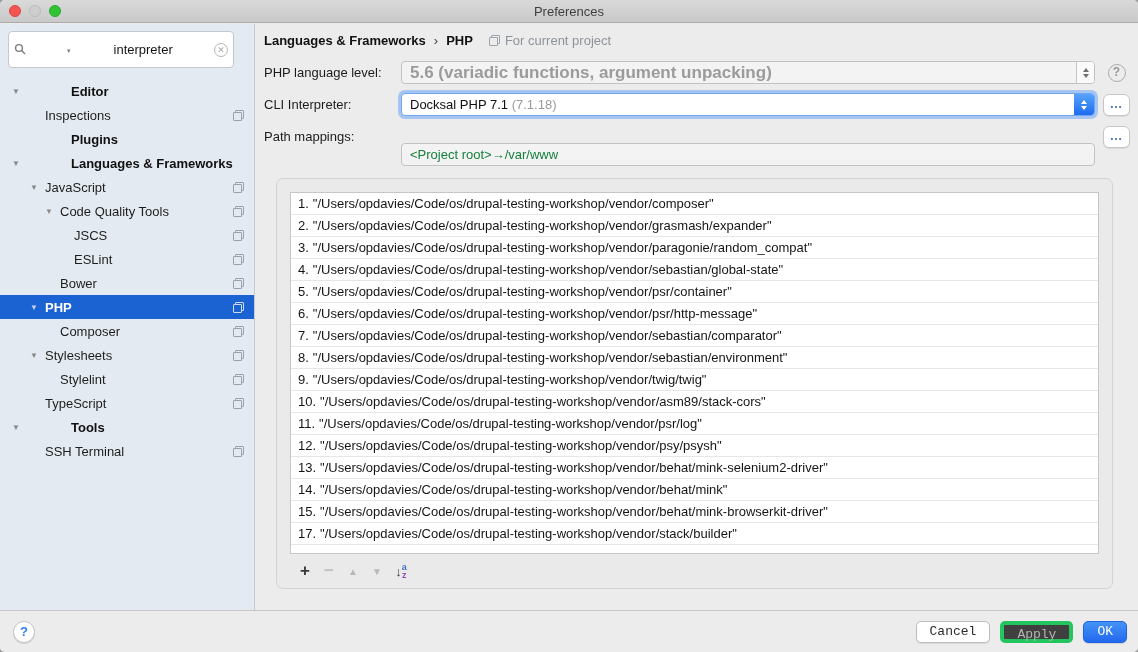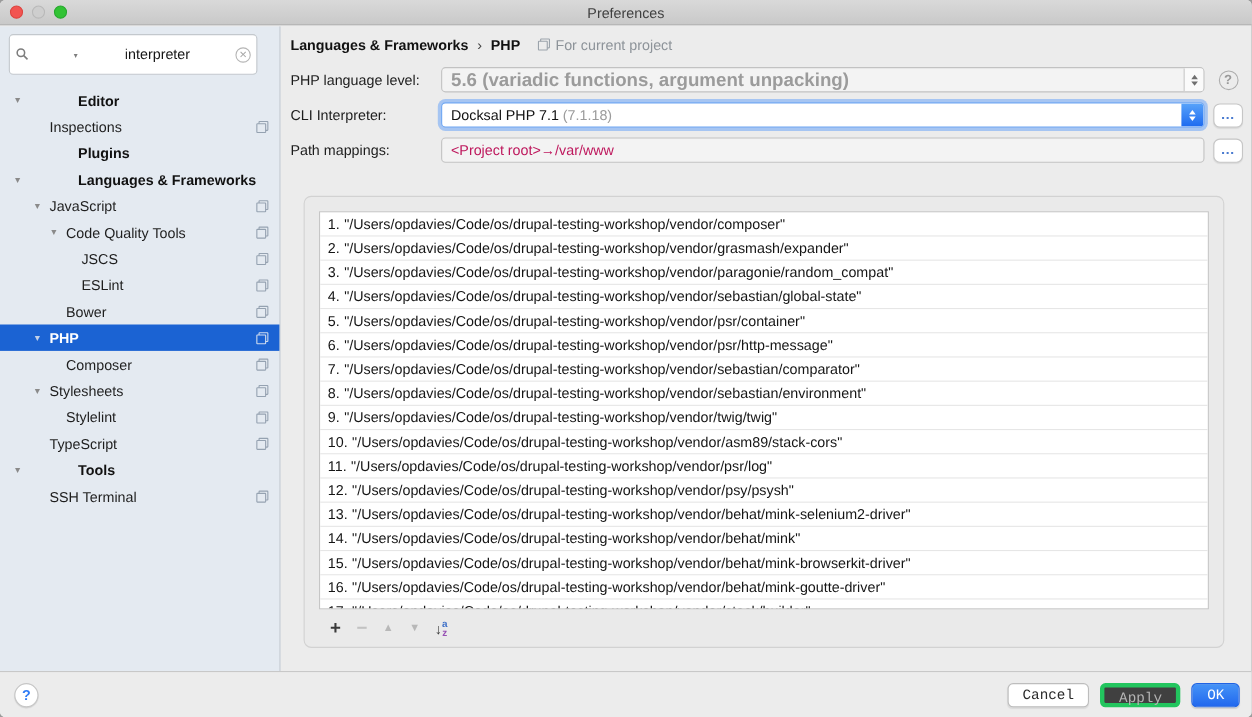--- a/index.html
+++ b/index.html
@@ -105,21 +105,21 @@
   .combo-focused .cver { color:#9b9b9b; }
   .stepper-blue {
     flex:none; width:20px; height:100%; background:linear-gradient(#58a3fa,#1e6bf0);
     display:flex; flex-direction:column; align-items:center; justify-content:center; gap:2px;
   }
   .stepper-blue .chev-up   { border-bottom-color:#fff; }
   .stepper-blue .chev-down { border-top-color:#fff; }
 
   .textfield {
     height:23px; width:100%; border:1px solid #c2c2c2; border-radius:4px; background:#f3f3f3;
-    font-size:13px; color:#be185d; padding-left:8px; display:flex; align-items:center; white-space:nowrap;
+    font-size:13px; color:#15803d; padding-left:8px; display:flex; align-items:center; white-space:nowrap;margin-top:18px;
   }
 
   .help-circle-sm {
     width:18px; height:18px; border:1.5px solid #adadad; border-radius:50%;
     color:#999; font-size:12px; font-weight:bold; text-align:center; line-height:15px;
   }
   .browse-btn {
     width:27px; height:22px; background:#fff; border:1px solid #c6c6c6; border-radius:6px;
     color:#4a7bd0; font-size:13px; font-weight:bold; letter-spacing:1px;
     text-align:center; line-height:18px; box-shadow:0 1px 1px rgba(0,0,0,.08);
@@ -409,24 +409,20 @@
           </div>
         <div class="lrow">
             <span class="num">14.</span>
             <span>"/Users/opdavies/Code/os/drupal-testing-workshop/vendor/behat/mink"</span>
           </div>
         <div class="lrow">
             <span class="num">15.</span>
             <span>"/Users/opdavies/Code/os/drupal-testing-workshop/vendor/behat/mink-browserkit-driver"</span>
           </div>
         <div class="lrow">
-            <span class="num">16.</span>
-            <span>"/Users/opdavies/Code/os/drupal-testing-workshop/vendor/behat/mink-goutte-driver"</span>
-          </div>
-        <div class="lrow">
             <span class="num">17.</span>
             <span>"/Users/opdavies/Code/os/drupal-testing-workshop/vendor/stack/builder"</span>
           </div>
       </div>
       <div class="list-toolbar">
         <span class="tb add">+</span>
         <span class="tb remove">−</span>
         <span class="tb up">▲</span>
         <span class="tb down">▼</span>
         <span class="tb sort">

